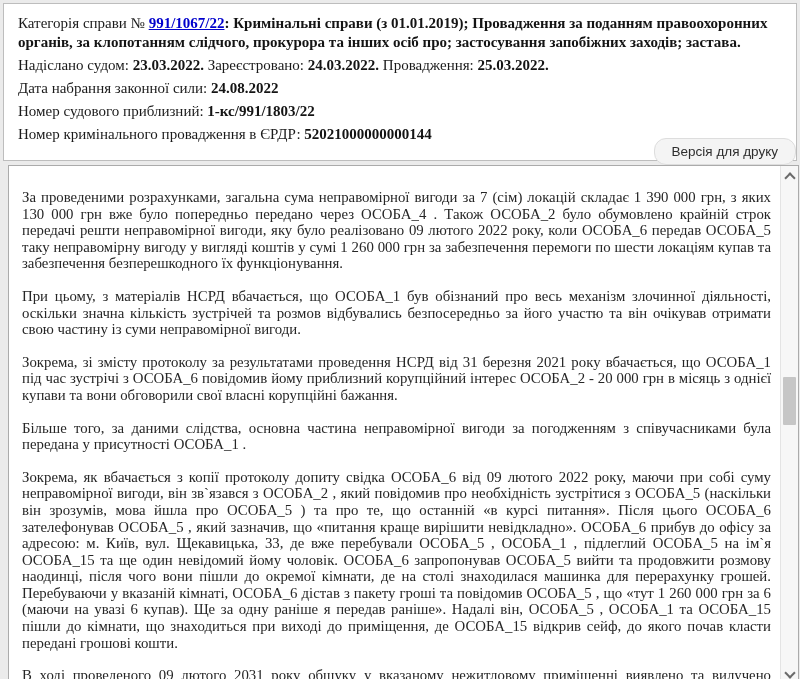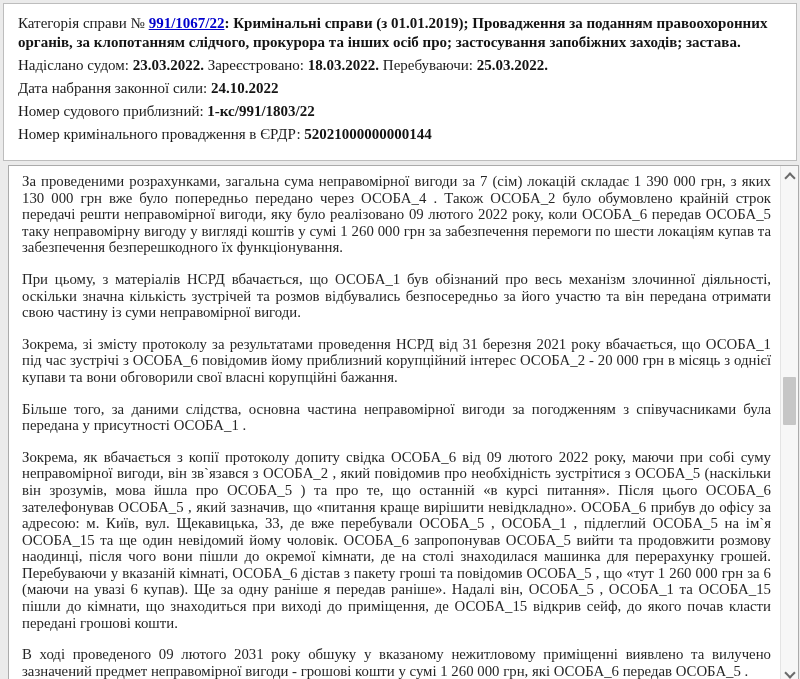--- a/index.html
+++ b/index.html
@@ -47,21 +47,21 @@
     overflow:hidden;
   }
   .doc-content{
     position:absolute;top:0;left:0;right:17px;bottom:0;
     padding:7px 10px 0 13px;
     font-size:14.8px;line-height:16.6px;
     text-align:justify;
     color:#262626;
     overflow:hidden;
   }
-  .doc-content p{margin:0 0 15px 0;}
+  .doc-content p{margin:16px 0 15px 0;}
 
   
   .vscrollbar{
     position:absolute;top:0;right:0;bottom:0;width:17px;
     background:#f7f7f7;
     border-left:1px solid #e4e4e4;
   }
   .sb-btn{
     position:absolute;left:0;right:0;height:16px;
     display:flex;align-items:center;justify-content:center;
@@ -85,43 +85,46 @@
 <div class="page">
 
   <section class="header-card">
     <p class="meta-line">
       <span>Категорія справи № </span><a href="#" class="case-link">991/1067/22</a><span class="b">: Кримінальні справи (з 01.01.2019); Провадження за поданням правоохоронних органів, за клопотанням слідчого, прокурора та інших осіб про; застосування запобіжних заходів; застава.</span>
     </p>
     <p class="meta-line">
       <span>Надіслано судом:</span>
       <span class="b">23.03.2022.</span>
       <span>Зареєстровано:</span>
-      <span class="b">18.03.2022.</span>
-      <span>Перебуваючи:</span>
+      <span class="b">24.03.2022.</span>
+      <span>Провадження:</span>
       <span class="b">25.03.2022.</span>
     </p>
     <p class="meta-line">
       <span>Дата набрання законної сили:</span>
-      <span class="b">24.10.2022</span>
+      <span class="b">24.08.2022</span>
     </p>
     <p class="meta-line">
       <span>Номер судового приблизний:</span>
       <span class="b">1-кс/991/1803/22</span>
     </p>
     <p class="meta-line">
       <span>Номер кримінального провадження в ЄРДР:</span>
       <span class="b">52021000000000144</span>
     </p>
   </section>
 
+  <div class="toolbar-row">
+    <button class="print-btn">Версія для друку</button>
+  </div>
 
   <section class="doc-card">
     <div class="doc-content">
       <p>За проведеними розрахунками, загальна сума неправомірної вигоди за 7 (сім) локацій складає 1 390 000 грн, з яких 130 000 грн вже було попередньо передано через ОСОБА_4 . Також ОСОБА_2 було обумовлено крайній строк передачі решти неправомірної вигоди, яку було реалізовано 09 лютого 2022 року, коли ОСОБА_6 передав ОСОБА_5 таку неправомірну вигоду у вигляді коштів у сумі 1 260 000 грн за забезпечення перемоги по шести локаціям купав та забезпечення безперешкодного їх функціонування.</p>
-      <p>При цьому, з матеріалів НСРД вбачається, що ОСОБА_1 був обізнаний про весь механізм злочинної діяльності, оскільки значна кількість зустрічей та розмов відбувались безпосередньо за його участю та він передана отримати свою частину із суми неправомірної вигоди.</p>
+      <p>При цьому, з матеріалів НСРД вбачається, що ОСОБА_1 був обізнаний про весь механізм злочинної діяльності, оскільки значна кількість зустрічей та розмов відбувались безпосередньо за його участю та він очікував отримати свою частину із суми неправомірної вигоди.</p>
       <p>Зокрема, зі змісту протоколу за результатами проведення НСРД від 31 березня 2021 року вбачається, що ОСОБА_1 під час зустрічі з ОСОБА_6 повідомив йому приблизний корупційний інтерес ОСОБА_2 - 20 000 грн в місяць з однієї купави та вони обговорили свої власні корупційні бажання.</p>
       <p>Більше того, за даними слідства, основна частина неправомірної вигоди за погодженням з співучасниками була передана у присутності ОСОБА_1 .</p>
       <p>Зокрема, як вбачається з копії протоколу допиту свідка ОСОБА_6 від 09 лютого 2022 року, маючи при собі суму неправомірної вигоди, він зв`язався з ОСОБА_2 , який повідомив про необхідність зустрітися з ОСОБА_5 (наскільки він зрозумів, мова йшла про ОСОБА_5 ) та про те, що останній «в курсі питання». Після цього ОСОБА_6 зателефонував ОСОБА_5 , який зазначив, що «питання краще вирішити невідкладно». ОСОБА_6 прибув до офісу за адресою: м. Київ, вул. Щекавицька, 33, де вже перебували ОСОБА_5 , ОСОБА_1 , підлеглий ОСОБА_5 на ім`я ОСОБА_15 та ще один невідомий йому чоловік. ОСОБА_6 запропонував ОСОБА_5 вийти та продовжити розмову наодинці, після чого вони пішли до окремої кімнати, де на столі знаходилася машинка для перерахунку грошей. Перебуваючи у вказаній кімнаті, ОСОБА_6 дістав з пакету гроші та повідомив ОСОБА_5 , що «тут 1 260 000 грн за 6 (маючи на увазі 6 купав). Ще за одну раніше я передав раніше». Надалі він, ОСОБА_5 , ОСОБА_1 та ОСОБА_15 пішли до кімнати, що знаходиться при виході до приміщення, де ОСОБА_15 відкрив сейф, до якого почав класти передані грошові кошти.</p>
       <p>В ході проведеного 09 лютого 2031 року обшуку у вказаному нежитловому приміщенні виявлено та вилучено зазначений предмет неправомірної вигоди - грошові кошти у сумі 1 260 000 грн, які ОСОБА_6 передав ОСОБА_5 .</p>
 
     </div>
     <div class="vscrollbar">
       <div class="sb-btn top">
         <span class="chev up"></span>
       </div>

